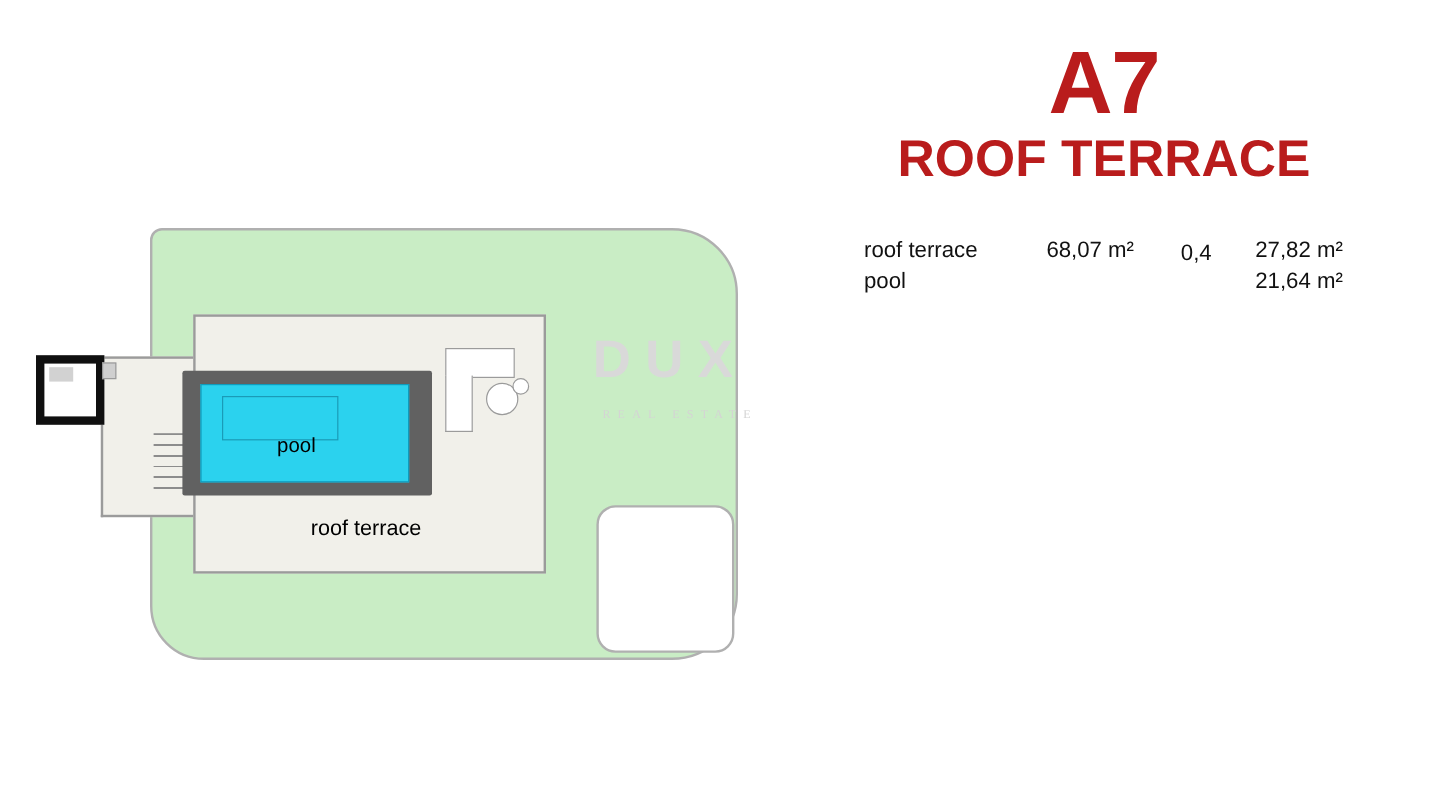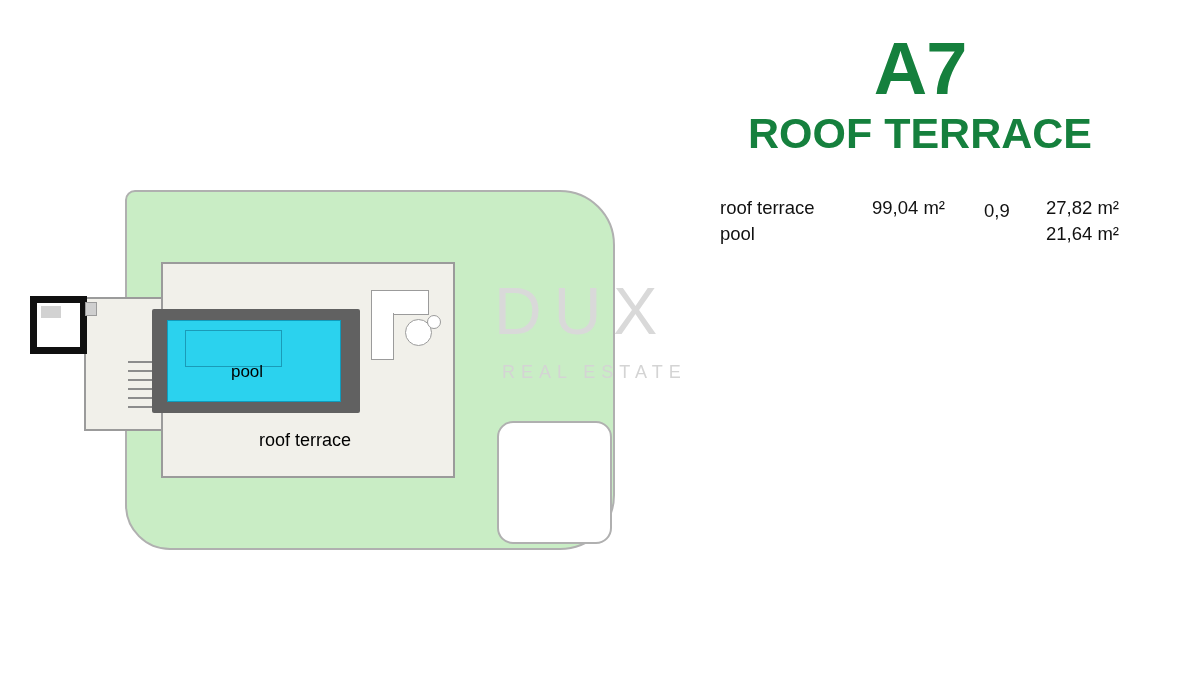--- a/index.html
+++ b/index.html
@@ -37,25 +37,25 @@
              border:1px solid rgba(13,110,140,.55); }
   .pool-label    { left:197px; top:362px; width:100px; text-align:center; font-size:17px; color:#000; }
   .terrace-label { left:225px; top:430px; width:160px; text-align:center; font-size:18px; color:#000; }
   .sofa-h  { left:371px; top:290px; width:58px; height:25px; background:#fff; border:1.5px solid #9b9b9b; }
   .sofa-v  { left:371px; top:313px; width:23px; height:47px; background:#fff; border:1.5px solid #9b9b9b; border-top:none; }
   .table-circle{ left:405px; top:319px; width:27px; height:27px; border-radius:50%; background:#fff; border:1.5px solid #9b9b9b; }
   .chair-circle{ left:427px; top:315px; width:14px; height:14px; border-radius:50%; background:#fff; border:1.5px solid #9b9b9b; }
 
   
   .watermark{ left:494px; top:278px; width:320px; color:var(--watermark-gray,#d9d9d9); }
-  .wm-brand { font-size:66px; font-weight:normal; letter-spacing:12px; line-height:1; }
-  .wm-tag   { margin-top:18px; font-size:18px; letter-spacing:6px; color:#d4d4d4; padding-left:8px; }
+  .wm-brand { font-size:44px; font-weight:bold; letter-spacing:12px; line-height:1; }
+  .wm-tag   { margin-top:18px; font-size:10px; letter-spacing:6px; color:#d4d4d4; padding-left:8px;font-family:Liberation Serif, serif; }
 
   
-  .header { left:670px; top:32px; width:500px; text-align:center; color:#15803d; }
+  .header { left:670px; top:32px; width:500px; text-align:center; color:#b91c1c; }
   .unit   { font-size:74px; font-weight:800; line-height:1; letter-spacing:-1px; }
   .title  { font-size:43px; font-weight:800; line-height:1.1; margin-top:4px; }
 
   
   .areas { left:720px; top:195px; display:grid;
            grid-template-columns:152px 112px 62px 110px;
            font-size:18.5px; line-height:26px; color:var(--ink,#111); }
   .areas > div { white-space:nowrap; }
   .factor { position:relative; top:3px; }
 </style>
@@ -95,22 +95,22 @@
     <div class="wm-tag">REAL ESTATE</div>
   </div>
 
   <div class="abs header">
     <div class="unit">A7</div>
     <div class="title">ROOF TERRACE</div>
   </div>
 
   <div class="abs areas">
     <div>roof terrace</div>
-    <div>99,04 m²</div>
-    <div class="factor">0,9</div>
+    <div>68,07 m²</div>
+    <div class="factor">0,4</div>
     <div>27,82 m²</div>
 
     <div>pool</div>
     <div></div>
     <div></div>
     <div>21,64 m²</div>
   </div>
 
 </div>
 

